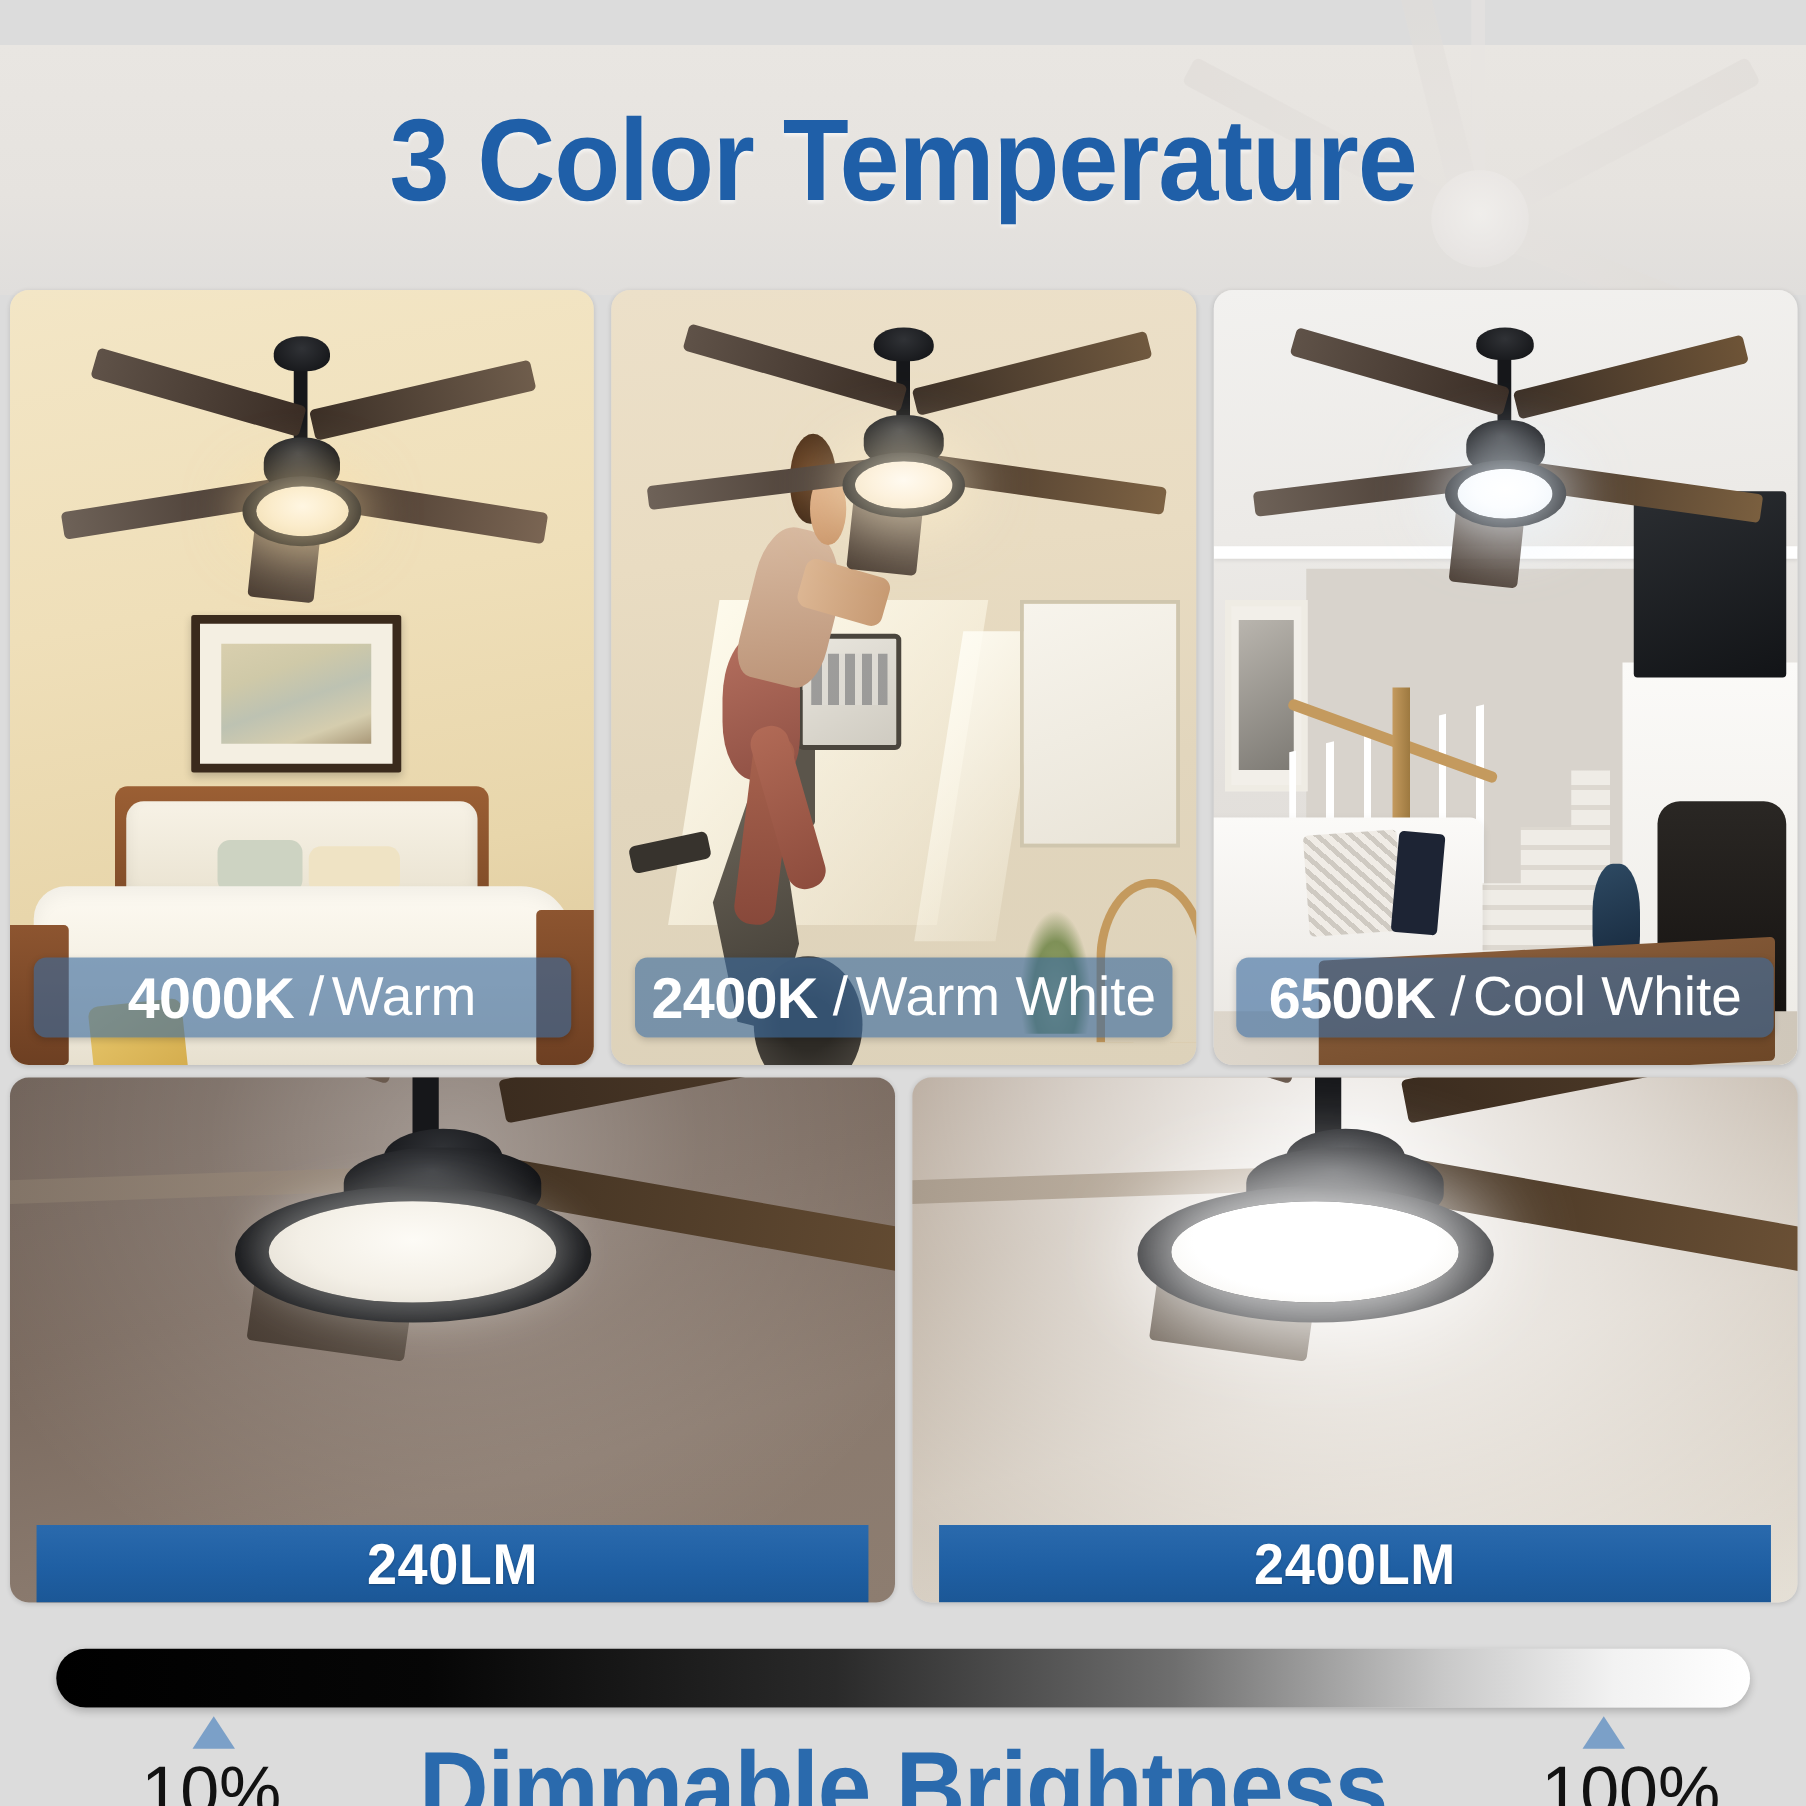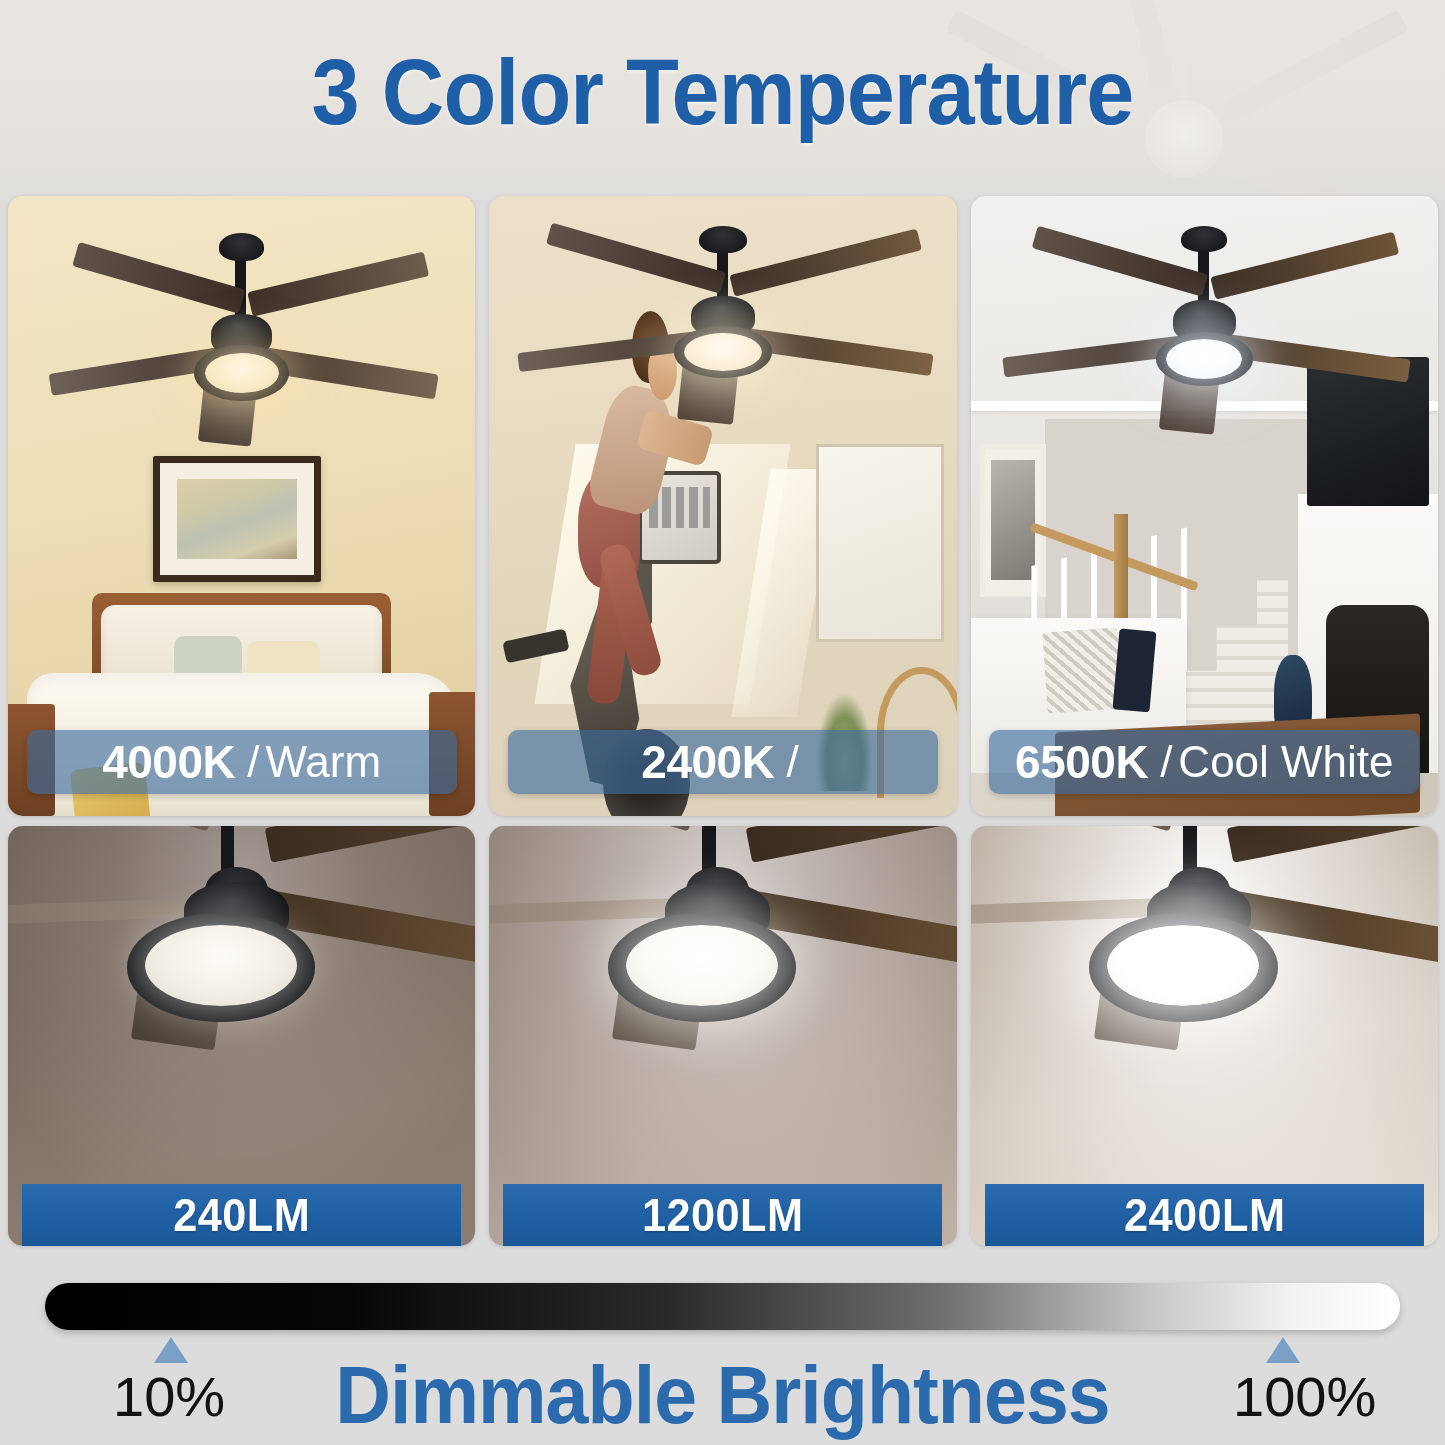--- a/index.html
+++ b/index.html
@@ -2,21 +2,21 @@
 <html><head>
 <meta charset="utf-8">
 <style>
   html,body{margin:0;padding:0;}
   body{
     width:1445px;height:1445px;overflow:hidden;
     background:#dcdcdc;
     font-family:"Liberation Sans","DejaVu Sans",sans-serif;
     position:relative;
   }
-  .stage{position:absolute;inset:0;}
+  .stage{position:absolute;inset:0;margin-top:36px;}
 
   
   .bg-wash{position:absolute;left:0;top:0;width:1445px;height:200px;
     background:linear-gradient(180deg,#e9e6e2 0%,#e6e3df 60%,#e0dedc 100%);}
   .ghost{position:absolute;right:-30px;top:-40px;width:620px;height:290px;opacity:.5;}
   .ghost .hub{position:absolute;left:290px;top:140px;width:78px;height:78px;border-radius:50%;
     background:radial-gradient(circle at 50% 45%,#fbfaf8 0%,#efeceb 55%,#e4e1de 100%);}
   .ghost .rod{position:absolute;left:322px;top:0px;width:11px;height:150px;background:#e8e5e2;}
   .ghost .bl{position:absolute;left:318px;top:168px;width:260px;height:24px;border-radius:5px;
     background:linear-gradient(90deg,#e7e4e1,#dedad6);transform-origin:4px 12px;}
@@ -277,20 +277,21 @@
           <div class="blade" style="left:52%;top:41%;width:47%;height:8%;background:linear-gradient(270deg,#7d6243,#42342a);transform:rotate(8deg);transform-origin:0 50%;"></div>
           <div class="blade" style="left:40%;top:54%;width:13%;height:22%;background:linear-gradient(200deg,#6e6157,#3d3027);transform:rotate(6deg);opacity:.9;"></div>
           <div class="motor" style="left:42.5%;top:30%;width:15%;height:15%;"></div>
           <div class="ring" style="left:38.5%;top:41%;width:23%;height:19%;"></div>
           <div class="lens" style="left:41%;top:43.5%;width:18%;height:14%;background:radial-gradient(ellipse at 50% 40%,#fffaf0 0%,#fdf2de 45%,#f4e5c7 100%);box-shadow:0 0 46px 18px rgba(255,240,205,.6);"></div>
         </div>
 
         <div class="cap-glass">
           <span class="k">2400K</span>
           <span class="sep">/</span>
+          <span class="nm">Warm White</span>
         </div>
       </div>
 
       <div class="panel p-living">
         <div class="lv-wall"></div>
         <div class="lv-crown"></div>
         <div class="lv-art"></div>
         <div class="lv-stair">
           <div class="lv-balus"></div>
           <div class="lv-rail"></div>
@@ -340,36 +341,20 @@
           <div class="blade" style="left:55%;top:18%;width:54%;height:9%;background:linear-gradient(270deg,#5a4430,#3b2c1f);transform:rotate(-11deg);transform-origin:0 50%;"></div>
           <div class="blade" style="left:55%;top:34%;width:52%;height:9%;background:linear-gradient(270deg,#6b5136,#433323);transform:rotate(10deg);transform-origin:0 50%;"></div>
           <div class="blade" style="left:30%;top:50%;width:16%;height:24%;background:linear-gradient(210deg,#6b6055,#3e332a);transform:rotate(8deg);opacity:.85;"></div>
           <div class="motor" style="left:39%;top:32%;width:20%;height:16%;"></div>
           <div class="ring" style="left:28%;top:40%;width:36%;height:28%;"></div>
           <div class="lens" style="left:31.5%;top:43%;width:29%;height:21%;background:radial-gradient(ellipse at 50% 38%,#fdfbf6 0%,#f3efe6 55%,#ded8cd 100%);box-shadow:0 0 34px 12px rgba(255,255,250,.35);"></div>
         </div>
         <div class="cap-solid">240LM</div>
       </div>
 
-      <div class="panel closeup cu-1200">
-        <div class="cu-glow g1200"></div>
-        <div class="fan" style="left:-6%;top:-16%;width:112%;height:92%;">
-          <div class="downrod" style="left:46%;top:6%;width:2.6%;height:26%;"></div>
-          <div class="canopy" style="left:43%;top:28%;width:12%;height:12%;"></div>
-          <div class="blade" style="left:-6%;top:12%;width:50%;height:7%;background:linear-gradient(90deg,#4b4038,#6a5a4e);transform:rotate(17deg);transform-origin:100% 50%;"></div>
-          <div class="blade" style="left:-8%;top:36%;width:50%;height:5%;background:linear-gradient(90deg,#8a7c6d,#a79887);transform:rotate(-2deg);transform-origin:100% 50%;opacity:.85;"></div>
-          <div class="blade" style="left:55%;top:18%;width:54%;height:9%;background:linear-gradient(270deg,#5a4430,#3b2c1f);transform:rotate(-11deg);transform-origin:0 50%;"></div>
-          <div class="blade" style="left:55%;top:34%;width:52%;height:9%;background:linear-gradient(270deg,#6b5136,#433323);transform:rotate(10deg);transform-origin:0 50%;"></div>
-          <div class="blade" style="left:30%;top:50%;width:16%;height:24%;background:linear-gradient(210deg,#7d7165,#483c31);transform:rotate(8deg);opacity:.8;"></div>
-          <div class="motor" style="left:39%;top:32%;width:20%;height:16%;"></div>
-          <div class="ring" style="left:28%;top:40%;width:36%;height:28%;"></div>
-          <div class="lens" style="left:31.5%;top:43%;width:29%;height:21%;background:radial-gradient(ellipse at 50% 38%,#ffffff 0%,#fbfaf6 55%,#eae6dd 100%);box-shadow:0 0 54px 20px rgba(255,255,252,.62);"></div>
-        </div>
-        <div class="cap-solid">1200LM</div>
-      </div>
 
       <div class="panel closeup cu-2400">
         <div class="cu-glow g2400"></div>
         <div class="fan" style="left:-6%;top:-16%;width:112%;height:92%;">
           <div class="downrod" style="left:46%;top:6%;width:2.6%;height:26%;"></div>
           <div class="canopy" style="left:43%;top:28%;width:12%;height:12%;"></div>
           <div class="blade" style="left:-6%;top:12%;width:50%;height:7%;background:linear-gradient(90deg,#4b4038,#6a5a4e);transform:rotate(17deg);transform-origin:100% 50%;"></div>
           <div class="blade" style="left:-8%;top:36%;width:50%;height:5%;background:linear-gradient(90deg,#9c8f80,#bcae9d);transform:rotate(-2deg);transform-origin:100% 50%;opacity:.85;"></div>
           <div class="blade" style="left:55%;top:18%;width:54%;height:9%;background:linear-gradient(270deg,#5e4730,#3b2c1f);transform:rotate(-11deg);transform-origin:0 50%;"></div>
           <div class="blade" style="left:55%;top:34%;width:52%;height:9%;background:linear-gradient(270deg,#75583a,#433323);transform:rotate(10deg);transform-origin:0 50%;"></div>

